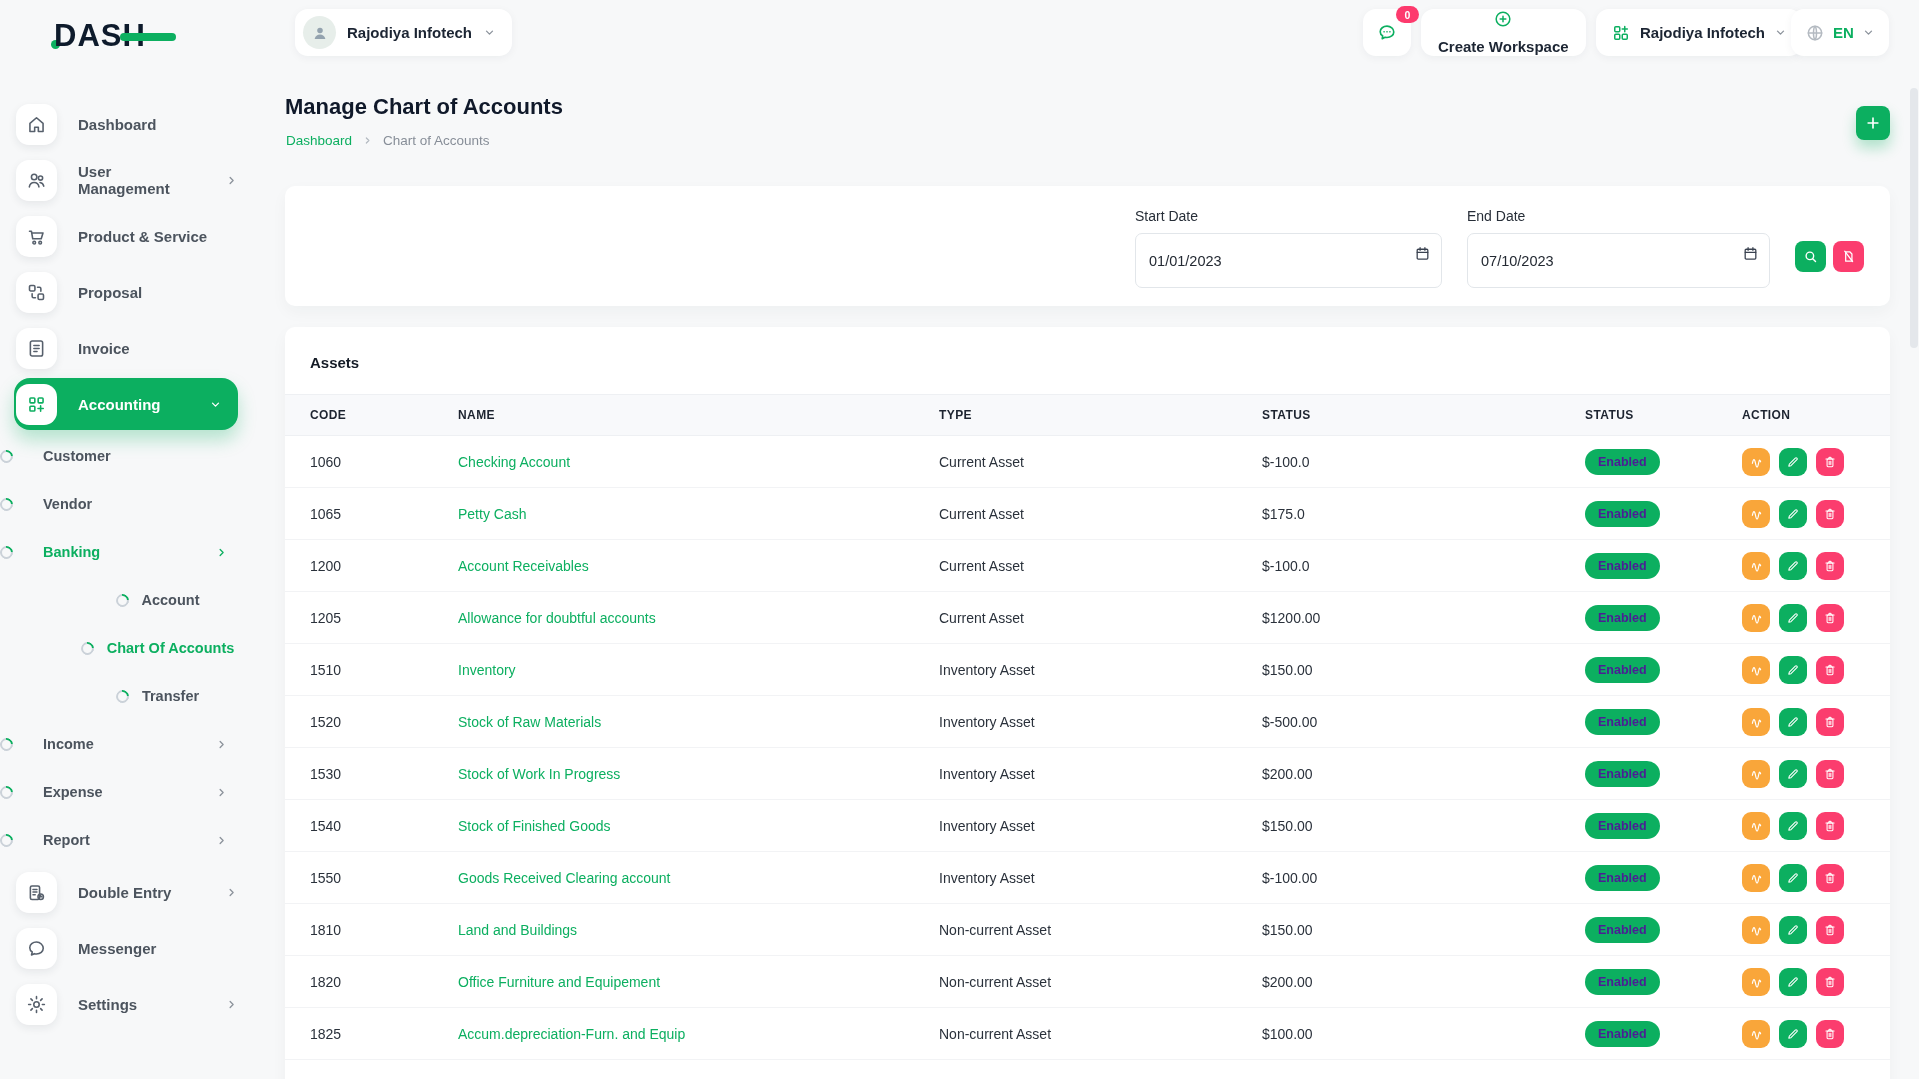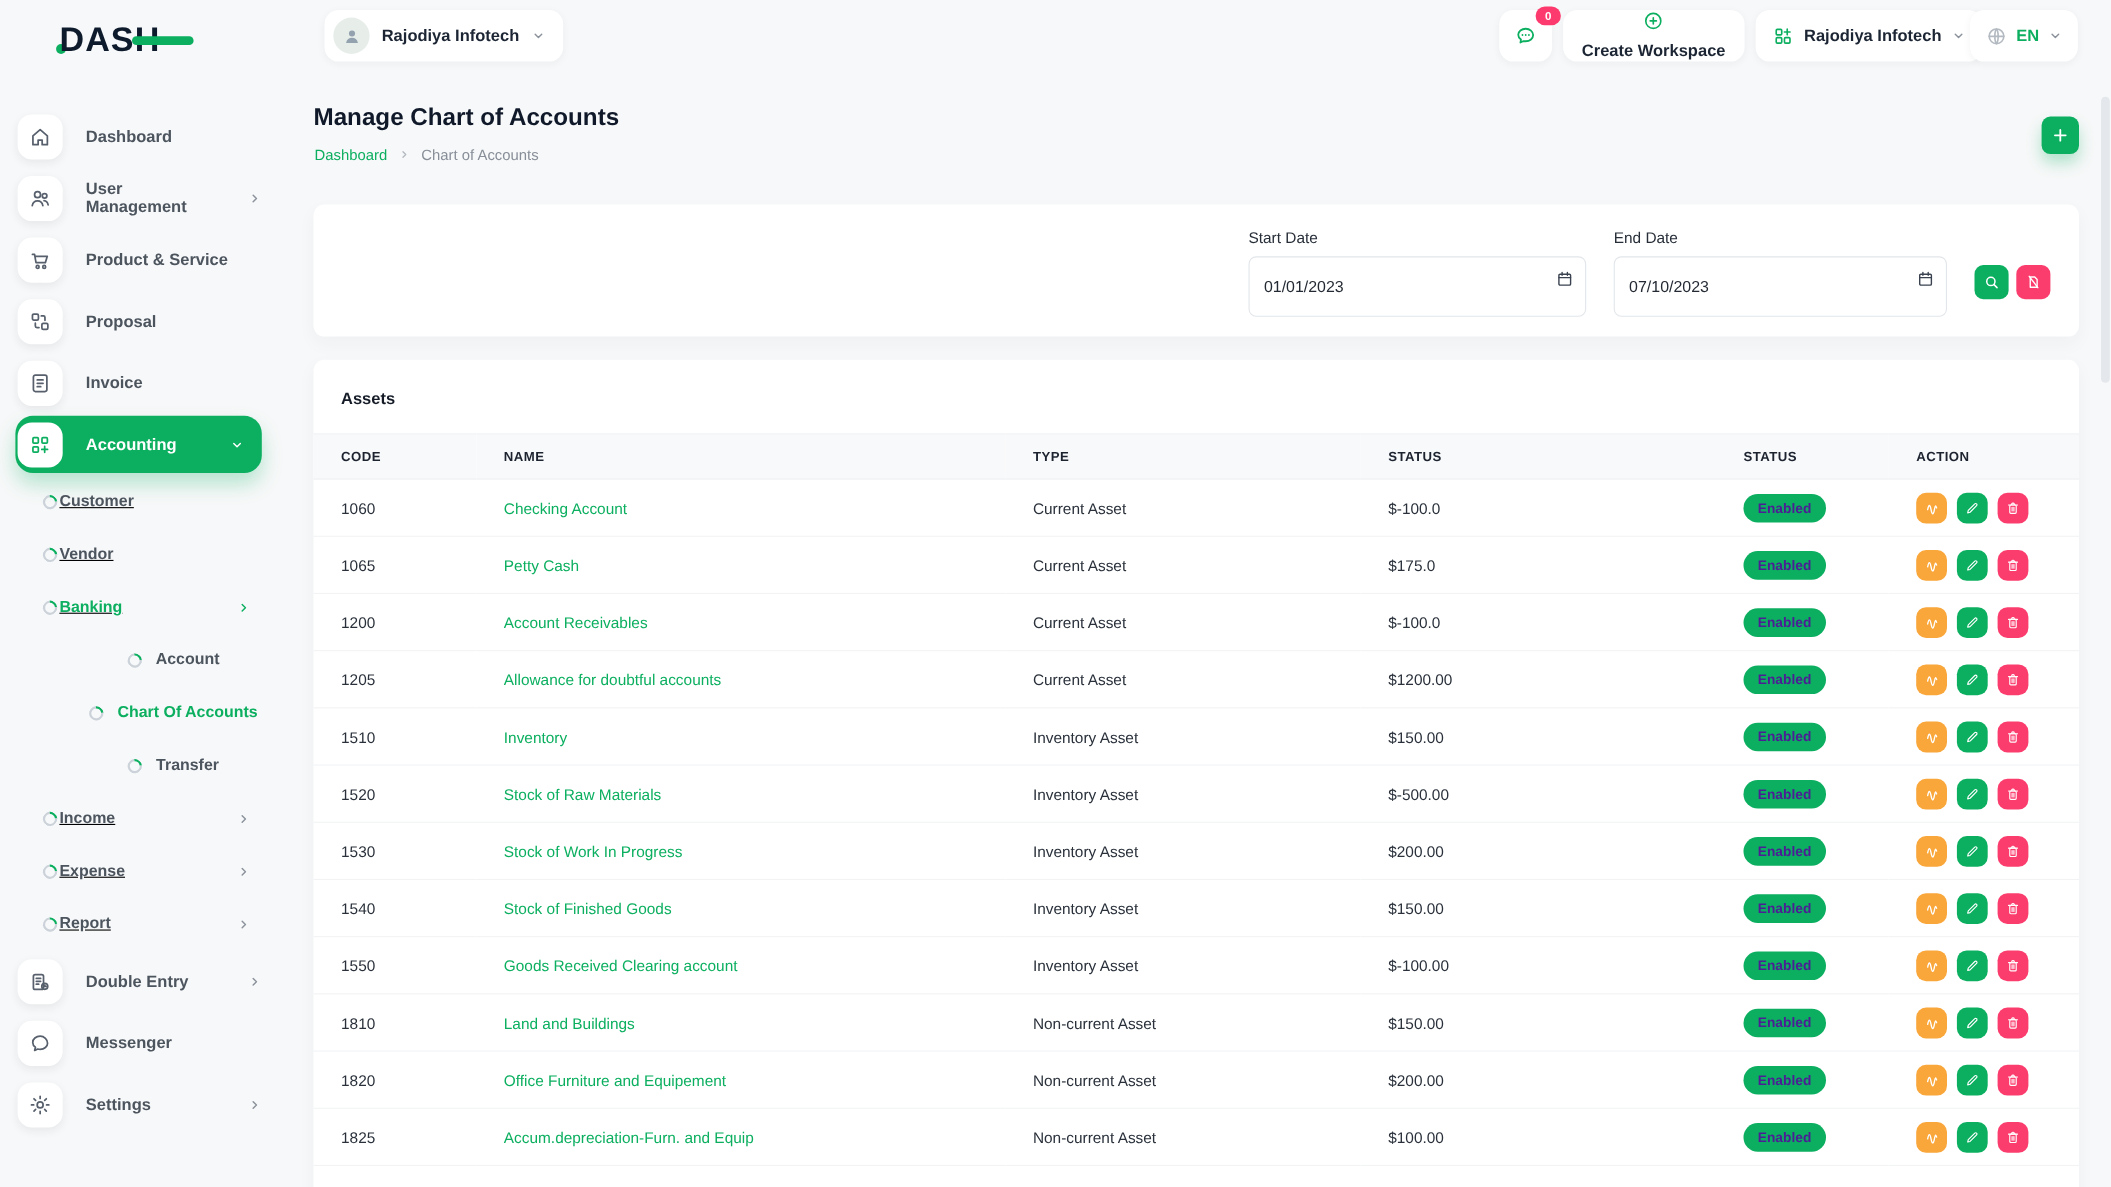--- a/index.html
+++ b/index.html
@@ -27,21 +27,21 @@
   .enbtn{left:1791px;padding:0 14px;gap:8px;}
   .en-text{font-size:15px;font-weight:700;color:var(--green);}
   .chev{color:#8b929b;display:inline-flex;}
   .globe{color:#b4bac1;}
   .grn{color:var(--green);}
 
   
   .sidebar{position:absolute;left:0;top:96px;width:252px;}
   .side-item{position:relative;display:flex;align-items:center;cursor:pointer;}
   .side-item.lvl0{height:56px;padding-left:16px;gap:21px;}
-  .side-item.lvl1{height:48px;padding-left:39px;gap:2px;text-decoration:underline;}
+  .side-item.lvl1{height:48px;gap:30px;}
   .side-item.lvl2{height:48px;padding-left:63px;gap:13px;justify-content:center;}
   .icard{width:41px;height:41px;border-radius:13px;background:#fff;box-shadow:0 3px 9px rgba(25,39,52,.08);
          display:flex;align-items:center;justify-content:center;color:#57606c;flex:0 0 41px;}
   .icard svg{width:21px;height:21px;}
   .side-item .lbl{font-size:15px;font-weight:600;color:#4c545e;}
   .side-item.lvl1 .lbl,.side-item.lvl2 .lbl{font-size:14.5px;}
   .bullet{width:9px;height:9px;border-radius:50%;border:2px solid #cbd2d9;border-top-color:var(--green);
           transform:rotate(40deg);flex:0 0 9px;}
   .side-item .chev{margin-left:auto;margin-right:24px;}
   .side-item.lvl0 .chev{margin-right:14px;}

